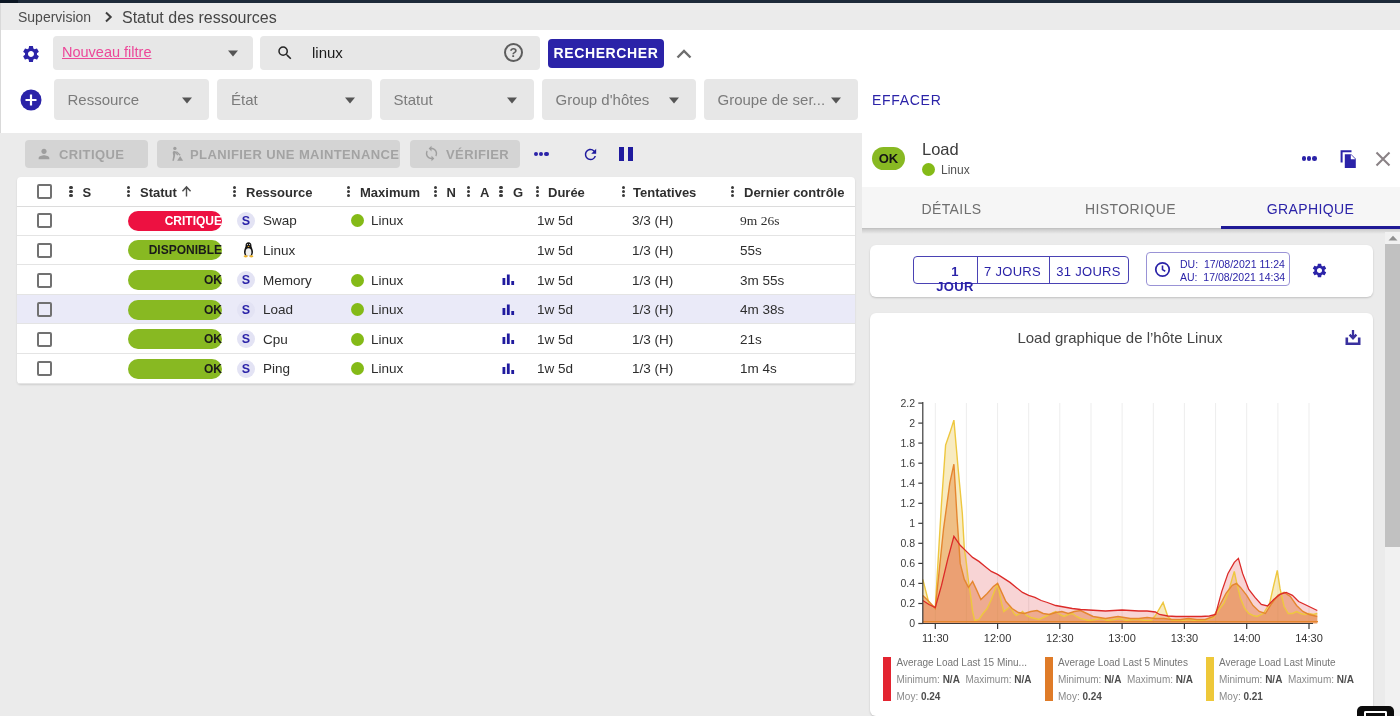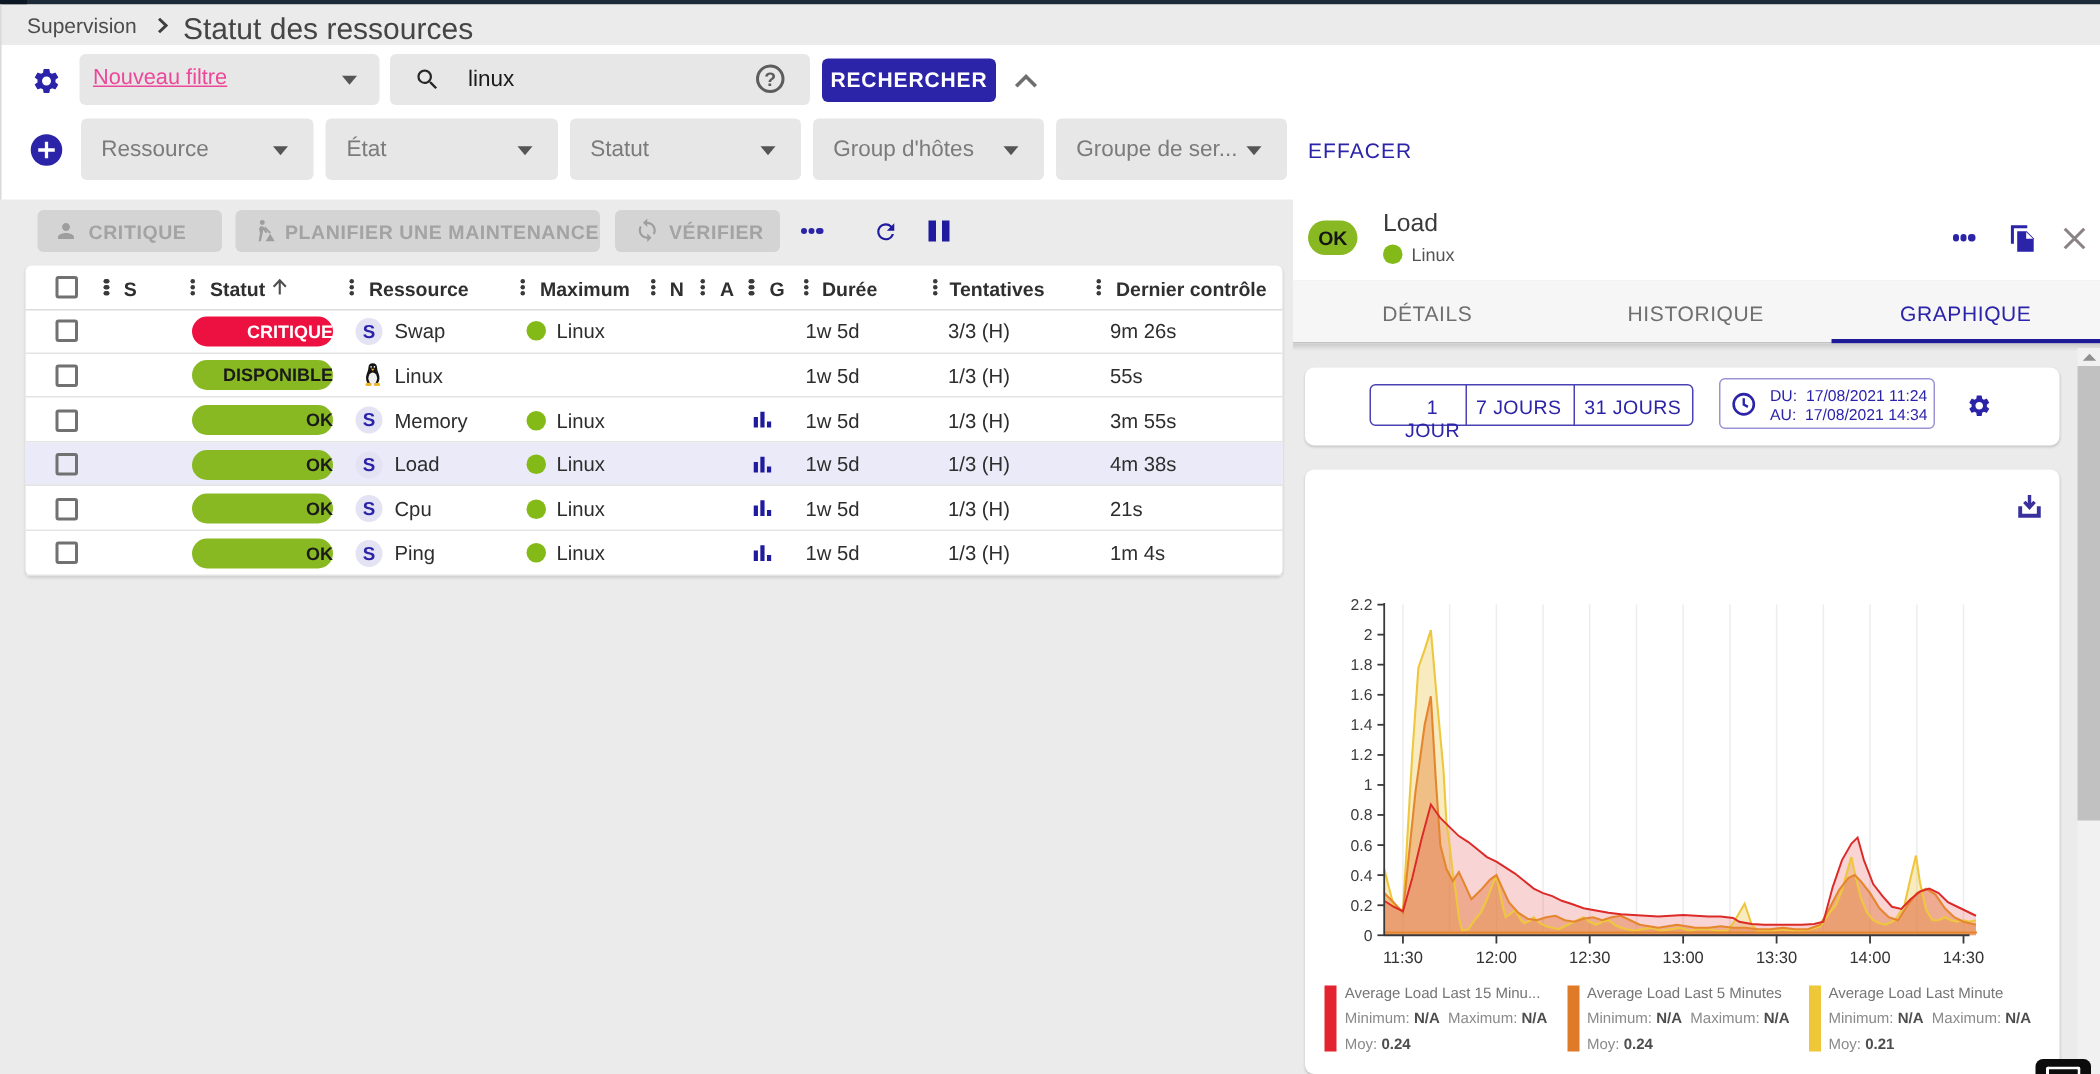--- a/index.html
+++ b/index.html
@@ -16,21 +16,21 @@
 <body>
 <div id="page">
 
 <div class="abs" style="left:0;top:0;width:1400px;height:3px;background:#1d2a39;"></div>
 <div class="abs" style="left:0;top:0;width:18px;height:3px;background:#0c1724;"></div>
 <div class="abs" style="left:0;top:3px;width:1400px;height:27px;background:#ebebeb;"></div>
 <div class="abs" style="left:18px;top:9px;font-size:14px;color:#4c4c4c;">Supervision</div>
 <svg class="abs" style="left:101px;top:10px;" width="14" height="14" viewBox="0 0 14 14">
       <path d="M5 2.5 L9.7 7 L5 11.5" fill="none" stroke="#3f3f3f" stroke-width="2"></path>
     </svg>
-<div class="abs" style="left:122px;top:9px;font-size:20px;color:#454545;">Statut des ressources</div>
+<div class="abs" style="left:122px;top:9px;font-size:16px;color:#454545;">Statut des ressources</div>
 <div class="abs" style="left:0;top:3px;width:1px;height:713px;background:#d9d9d9;"></div>
 
 <svg class="abs" style="left:21px;top:44px;" width="20" height="20" viewBox="0 0 24 24">
       <path fill="#2b23a8" d="M19.14 12.94c.04-.3.06-.61.06-.94 0-.32-.02-.64-.07-.94l2.03-1.58a.49.49 0 0 0 .12-.61l-1.92-3.32a.488.488 0 0 0-.59-.22l-2.39.96c-.5-.38-1.03-.7-1.62-.94l-.36-2.54a.484.484 0 0 0-.48-.41h-3.84c-.24 0-.43.17-.47.41l-.36 2.54c-.59.24-1.13.57-1.62.94l-2.39-.96c-.22-.08-.47 0-.59.22L2.74 8.87c-.12.21-.08.47.12.61l2.03 1.58c-.05.3-.09.63-.09.94s.02.64.07.94l-2.03 1.58a.49.49 0 0 0-.12.61l1.92 3.32c.12.22.37.29.59.22l2.39-.96c.5.38 1.03.7 1.62.94l.36 2.54c.05.24.24.41.48.41h3.84c.24 0 .44-.17.47-.41l.36-2.54c.59-.24 1.13-.56 1.62-.94l2.39.96c.22.08.47 0 .59-.22l1.92-3.32c.12-.22.07-.47-.12-.61l-2.01-1.58zM12 15.6c-1.98 0-3.6-1.62-3.6-3.6s1.62-3.6 3.6-3.6 3.6 1.62 3.6 3.6-1.62 3.6-3.6 3.6z"></path>
     </svg>
 <div class="sel" style="left:53px;top:36px;width:200px;height:34px;"></div>
 <div class="abs" style="left:62px;top:44px;font-size:14.5px;color:#ec4899;text-decoration:underline;">Nouveau filtre</div>
 <svg class="abs" style="left:227px;top:50px;" width="12" height="7" viewBox="0 0 12 7">
       <path d="M1 0.5 L11 0.5 L6 6.5 Z" fill="#555"></path>
     </svg>
@@ -155,21 +155,21 @@
     </svg>
 <div class="abs" style="left:17px;top:205.5px;width:838px;height:1px;background:#dcdcdc;"></div>
 <div class="cb" style="left:36.5px;top:213.3px;"></div>
 <div class="chip" style="left:128px;top:210.8px;width:94px;height:20px;line-height:20px;background:#ed1141;color:#fff;">CRITIQUE</div>
 <div class="abs" style="left:237px;top:211.8px;width:18px;height:18px;border-radius:50%;background:#e3e3f4;color:#2b23a8;font-size:12.5px;font-weight:bold;text-align:center;line-height:18px;">S</div>
 <div class="cell" style="left:263px;top:213.3px;">Swap</div>
 <div class="abs" style="left:351px;top:214.3px;width:13px;height:13px;border-radius:50%;background:#84ba17;"></div>
 <div class="cell" style="left:371px;top:213.3px;">Linux</div>
 <div class="cell" style="left:537px;top:213.3px;">1w 5d</div>
 <div class="cell" style="left:632px;top:213.3px;">3/3 (H)</div>
-<div class="cell" style="left:740px;top:213.3px;">9m 26s</div>
+<div class="cell" style="left:740px;top:213.3px;font-family:Liberation Serif, serif;">9m 26s</div>
 <div class="abs" style="left:17px;top:234.6px;width:838px;height:1px;background:#e4e4e4;"></div>
 <div class="cb" style="left:36.5px;top:242.9px;"></div>
 <div class="chip" style="left:128px;top:240.4px;width:94px;height:20px;line-height:20px;background:#88b922;color:#1a1a1a;">DISPONIBLE</div>
 <svg class="abs" style="left:240px;top:241.3px;" width="17" height="17" viewBox="0 0 17 17">
       <path d="M8.5 1.2 C6.6 1.2 5.6 2.6 5.6 4.2 C5.6 5.8 4.8 7.2 4.3 9 C3.8 10.8 3.9 13 5.2 14.6 L11.8 14.6 C13.1 13 13.2 10.8 12.7 9 C12.2 7.2 11.4 5.8 11.4 4.2 C11.4 2.6 10.4 1.2 8.5 1.2 Z" fill="#141414"></path>
       <ellipse cx="8.5" cy="11.2" rx="2.9" ry="3.9" fill="#efefef"></ellipse>
       <circle cx="7.4" cy="3.6" r="0.55" fill="#fff"></circle>
       <circle cx="9.6" cy="3.6" r="0.55" fill="#fff"></circle>
       <path d="M7.3 4.9 L9.7 4.9 L8.5 6.3 Z" fill="#f0a81f"></path>
       <ellipse cx="5.7" cy="15.3" rx="2.1" ry="1.1" fill="#edb32a"></ellipse>
@@ -266,35 +266,36 @@
 <div class="abs" style="left:1239px;top:201px;width:143px;text-align:center;font-size:14px;letter-spacing:0.4px;color:#2b23a8;font-weight:500;">GRAPHIQUE</div>
 <div class="abs" style="left:862px;top:227.5px;width:359px;height:1.5px;background:#c2c2c2;"></div>
 <div class="abs" style="left:1221px;top:226px;width:179px;height:3px;background:#1f1a96;"></div>
 
 <div class="abs" style="left:862px;top:229px;width:538px;height:487px;background:#ebebeb;"></div>
 <div class="abs" style="left:862px;top:229px;width:538px;height:5px;background:linear-gradient(rgba(0,0,0,0.14),rgba(0,0,0,0));"></div>
 <div class="abs" style="left:870px;top:244.5px;width:503px;height:52px;background:#fff;border-radius:6px;box-shadow:0 1px 2px rgba(0,0,0,0.18);"></div>
 <div class="abs" style="left:913px;top:256px;width:215.5px;height:28px;border:1px solid #4a42b4;border-radius:4px;"></div>
 <div class="abs" style="left:976.5px;top:256px;width:1px;height:28px;background:#4a42b4;"></div>
 <div class="abs" style="left:1049px;top:256px;width:1px;height:28px;background:#4a42b4;"></div>
-<div class="abs" style="left:913px;top:263.5px;width:63px;text-align:center;font-size:13px;color:#2b23a8;font-weight:400;letter-spacing:0.3px;padding-left:21px;">1 JOUR</div>
+<div class="abs" style="left:913px;top:263.5px;width:63px;text-align:center;font-size:13px;color:#2b23a8;font-weight:700;letter-spacing:0.3px;padding-left:21px;">1 JOUR</div>
 <div class="abs" style="left:976px;top:263.5px;width:73px;text-align:center;font-size:13px;color:#2b23a8;font-weight:500;letter-spacing:0.3px;">7 JOURS</div>
 <div class="abs" style="left:1049px;top:263.5px;width:79px;text-align:center;font-size:13px;color:#2b23a8;font-weight:500;letter-spacing:0.3px;">31 JOURS</div>
 <div class="abs" style="left:1145.5px;top:251.5px;width:144px;height:34px;border:1px solid #9a93d6;border-radius:4px;"></div>
 <svg class="abs" style="left:1153px;top:259.5px;" width="19" height="19" viewBox="0 0 24 24">
       <circle cx="12" cy="12" r="8.5" fill="none" stroke="#2b23a8" stroke-width="2.2"></circle>
       <path fill="none" stroke="#2b23a8" stroke-width="2" d="M12 7 V12.2 L15.5 14.2"></path>
     </svg>
 <div class="abs" style="left:1180px;top:257.5px;font-size:10.5px;color:#2b23a8;">DU:&nbsp; 17/08/2021 11:24</div>
 <div class="abs" style="left:1180px;top:270.5px;font-size:10.5px;color:#2b23a8;">AU:&nbsp; 17/08/2021 14:34</div>
 <svg class="abs" style="left:1311px;top:262px;" width="17" height="17" viewBox="0 0 24 24">
       <path fill="#2b23a8" d="M19.14 12.94c.04-.3.06-.61.06-.94 0-.32-.02-.64-.07-.94l2.03-1.58a.49.49 0 0 0 .12-.61l-1.92-3.32a.488.488 0 0 0-.59-.22l-2.39.96c-.5-.38-1.03-.7-1.62-.94l-.36-2.54a.484.484 0 0 0-.48-.41h-3.84c-.24 0-.43.17-.47.41l-.36 2.54c-.59.24-1.13.57-1.62.94l-2.39-.96c-.22-.08-.47 0-.59.22L2.74 8.87c-.12.21-.08.47.12.61l2.03 1.58c-.05.3-.09.63-.09.94s.02.64.07.94l-2.03 1.58a.49.49 0 0 0-.12.61l1.92 3.32c.12.22.37.29.59.22l2.39-.96c.5.38 1.03.7 1.62.94l.36 2.54c.05.24.24.41.48.41h3.84c.24 0 .44-.17.47-.41l.36-2.54c.59-.24 1.13-.56 1.62-.94l2.39.96c.22.08.47 0 .59-.22l1.92-3.32c.12-.22.07-.47-.12-.61l-2.01-1.58zM12 15.6c-1.98 0-3.6-1.62-3.6-3.6s1.62-3.6 3.6-3.6 3.6 1.62 3.6 3.6-1.62 3.6-3.6 3.6z"></path>
     </svg>
 
 <div class="abs" style="left:870px;top:313px;width:503px;height:403px;background:#fff;border-radius:6px;box-shadow:0 1px 2px rgba(0,0,0,0.18);"></div>
+<div class="abs" style="left:920px;top:329px;width:400px;text-align:center;font-size:15px;color:#454545;">Load graphique de l’hôte Linux</div>
 <svg class="abs" style="left:1345px;top:329px;" width="16" height="17" viewBox="0 0 16 17">
       <path d="M8 1 V8.2 M4.6 5.6 L8 9.3 L11.4 5.6" fill="none" stroke="#39309e" stroke-width="2.3"></path>
       <path d="M1.8 8.5 V14.8 H14.2 V8.5" fill="none" stroke="#39309e" stroke-width="2.6"></path>
     </svg>
 <svg class="abs" style="left:862px;top:313px;" width="511" height="403" viewBox="0 0 511 403">
 <line x1="73.3" y1="90" x2="73.3" y2="310.5" stroke="#ededed" stroke-width="1"></line>
 <line x1="104.4" y1="90" x2="104.4" y2="310.5" stroke="#ededed" stroke-width="1"></line>
 <line x1="135.6" y1="90" x2="135.6" y2="310.5" stroke="#ededed" stroke-width="1"></line>
 <line x1="166.7" y1="90" x2="166.7" y2="310.5" stroke="#ededed" stroke-width="1"></line>
 <line x1="197.8" y1="90" x2="197.8" y2="310.5" stroke="#ededed" stroke-width="1"></line>

